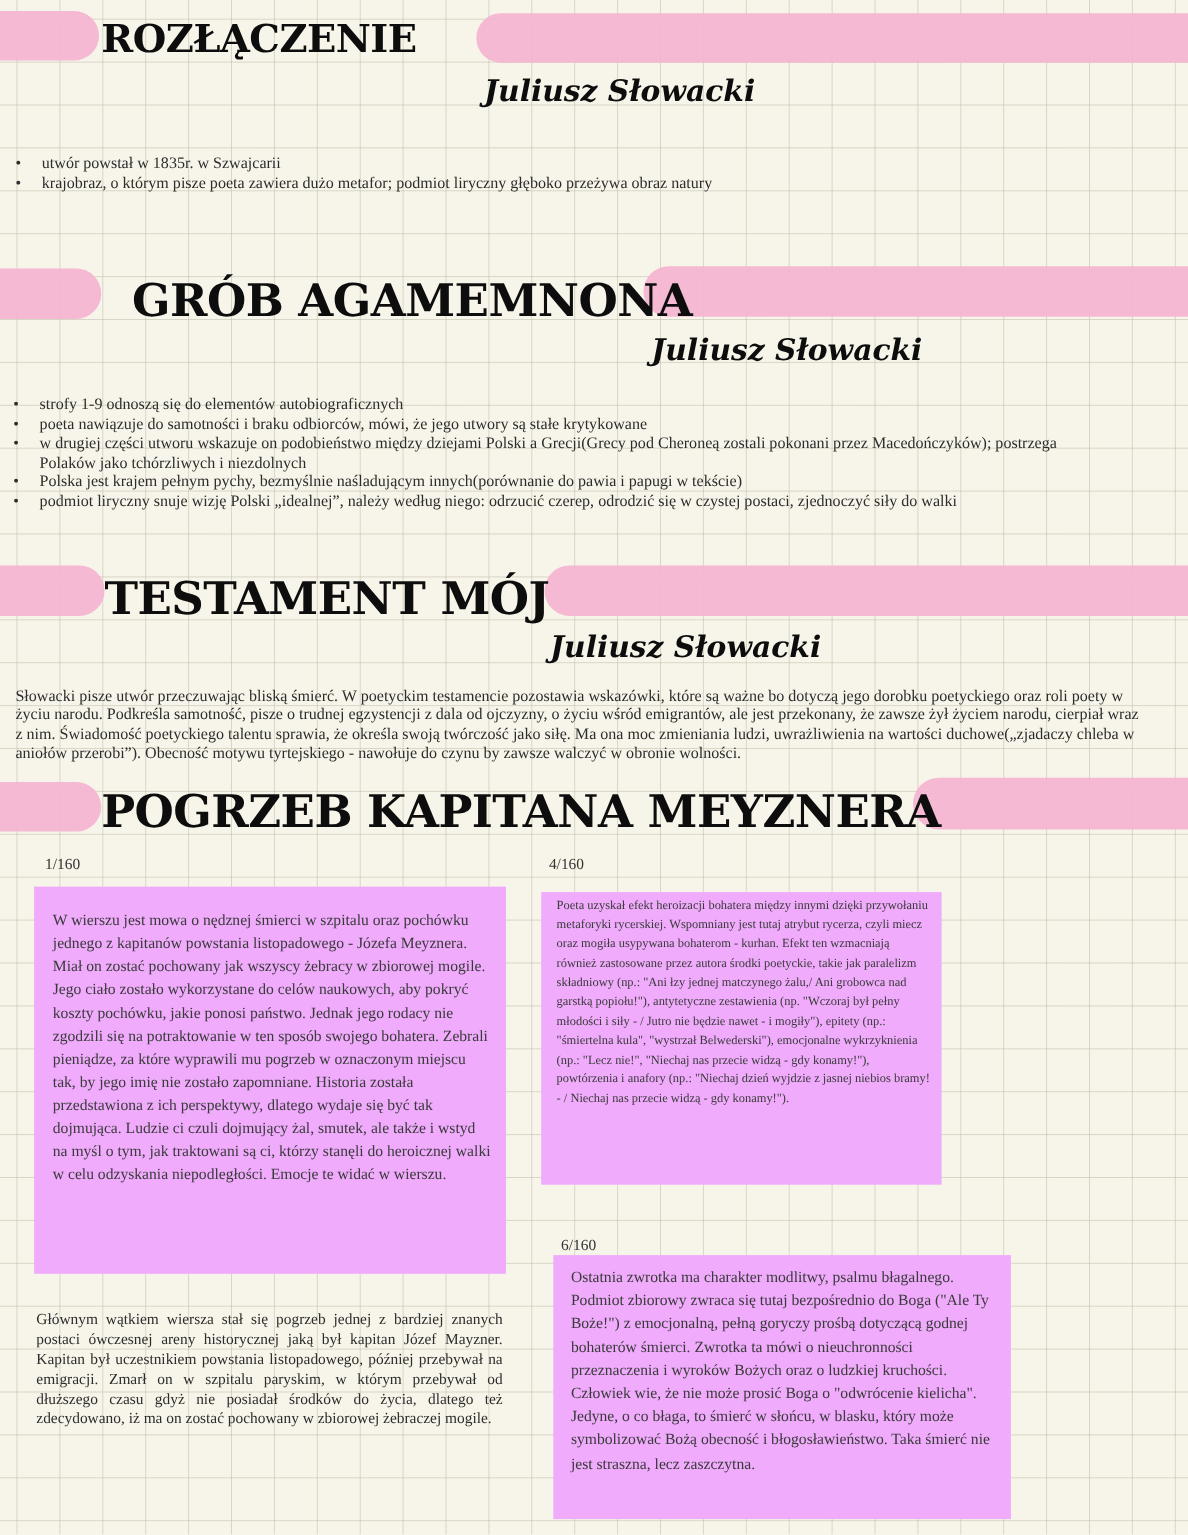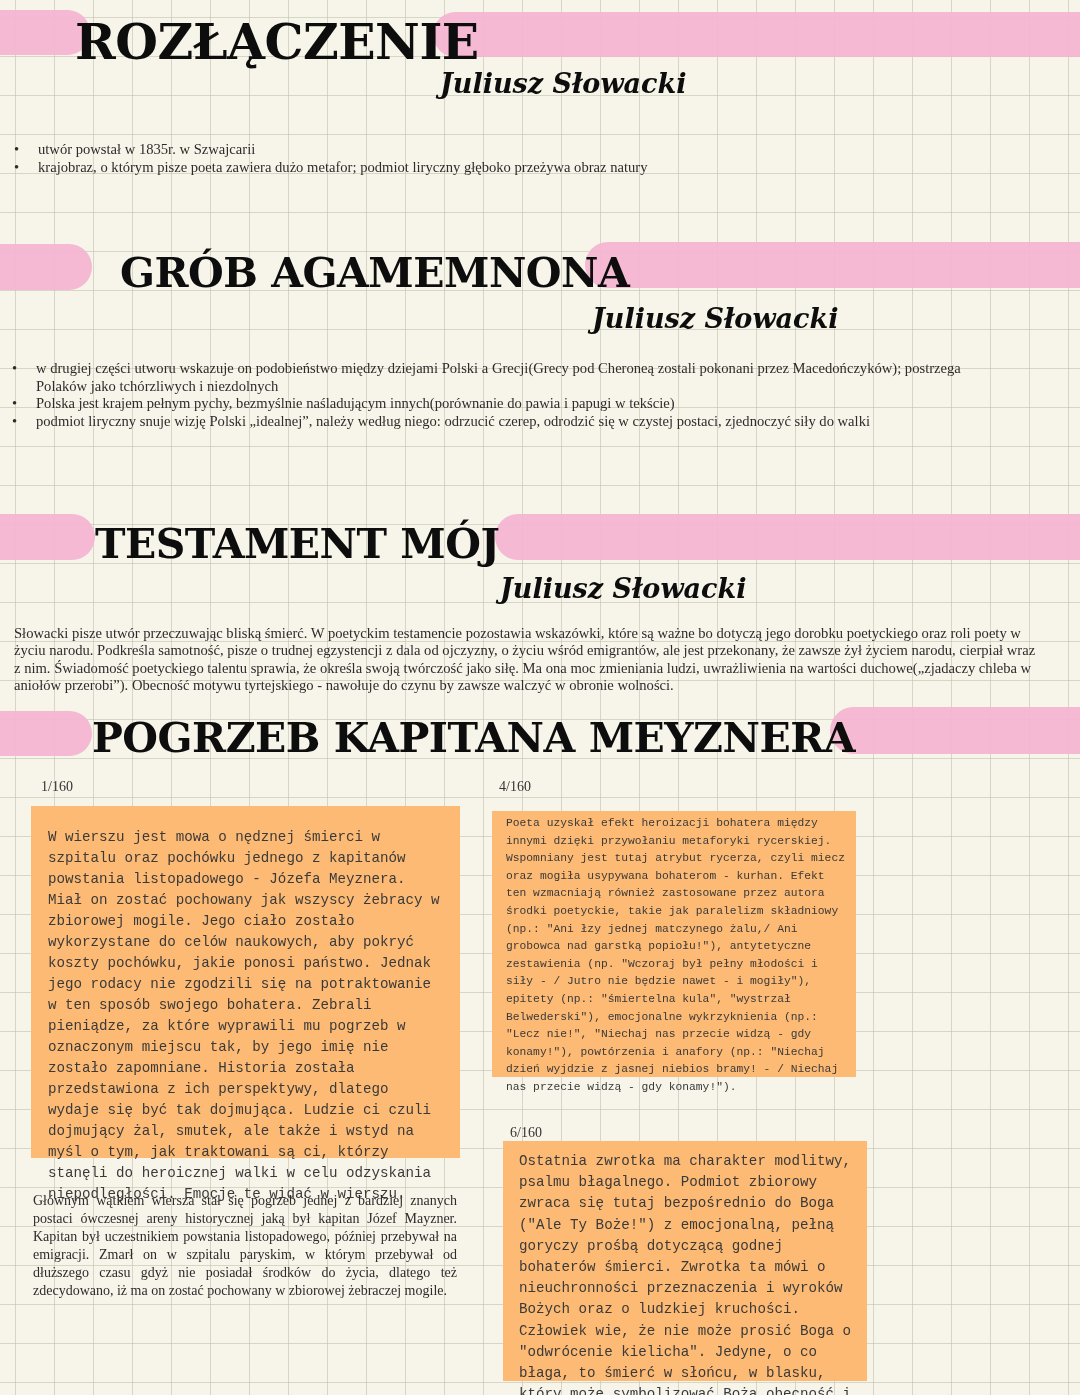--- a/index.html
+++ b/index.html
@@ -64,44 +64,46 @@
     line-height: 17.4px;
     color: #2c2c2c;
   }
   .page-label {
     position: absolute;
     font-size: 14px;
     color: #333;
   }
   .card {
     position: absolute;
-    background: #fdba74;
-    font-family: Liberation Mono, monospace;
+    background: #f0abfc;
+    font-family: Liberation Serif, serif;
     color: #3a3a3a;
   }
   .card p { margin: 0; }
   .justify { text-align: justify; }
 </style>
 </head>
 <body>
 
 <div class="bar left" style="top:10px;width:90px;height:45px;"></div>
 <div class="bar right" style="top:12px;left:433px;height:45px;"></div>
-<h1 class="title" style="left:75px;top:18px;font-size:49px;">ROZŁĄCZENIE</h1>
+<h1 class="title" style="left:92px;top:18px;font-size:35px;">ROZŁĄCZENIE</h1>
 <div class="author" style="left:440px;top:70px;">Juliusz Słowacki</div>
 <ul class="bullets" style="left:14px;top:141px;width:700px;">
   <li>utwór powstał w 1835r. w Szwajcarii</li>
   <li>krajobraz, o którym pisze poeta zawiera dużo metafor; podmiot liryczny głęboko przeżywa obraz natury</li>
 </ul>
 
 <div class="bar left" style="top:244px;width:92px;height:46px;"></div>
 <div class="bar right" style="top:242px;left:585px;height:46px;"></div>
 <h1 class="title" style="left:92px;top:253px;font-size:41px;margin-left:28px;">GRÓB AGAMEMNONA</h1>
 <div class="author" style="left:592px;top:305px;">Juliusz Słowacki</div>
 <ul class="bullets" style="left:12px;top:360px;width:960px;">
+  <li>strofy 1-9 odnoszą się do elementów autobiograficznych</li>
+  <li>poeta nawiązuje do samotności i braku odbiorców, mówi, że jego utwory są stałe krytykowane</li>
   <li>w drugiej części utworu wskazuje on podobieństwo między dziejami Polski a Grecji(Grecy pod Cheroneą zostali pokonani przez Macedończyków); postrzega Polaków jako tchórzliwych i niezdolnych</li>
   <li>Polska jest krajem pełnym pychy, bezmyślnie naśladującym innych(porównanie do pawia i papugi w tekście)</li>
   <li>podmiot liryczny snuje wizję Polski „idealnej”, należy według niego: odrzucić czerep, odrodzić się w czystej postaci, zjednoczyć siły do walki</li>
 </ul>
 
 <div class="bar left" style="top:514px;width:95px;height:46px;"></div>
 <div class="bar right" style="top:514px;left:495px;height:46px;"></div>
 <h1 class="title" style="left:95px;top:524px;font-size:41px;">TESTAMENT MÓJ</h1>
 <div class="author" style="left:500px;top:575px;">Juliusz Słowacki</div>
 <p class="para" style="left:14px;top:625px;width:1030px;">Słowacki pisze utwór przeczuwając bliską śmierć. W poetyckim testamencie pozostawia wskazówki, które są ważne bo dotyczą jego dorobku poetyckiego oraz roli poety w życiu narodu. Podkreśla samotność, pisze o trudnej egzystencji z dala od ojczyzny, o życiu wśród emigrantów, ale jest przekonany, że zawsze żył życiem narodu, cierpiał wraz z nim. Świadomość poetyckiego talentu sprawia, że określa swoją twórczość jako siłę. Ma ona moc zmieniania ludzi, uwrażliwienia na wartości duchowe(„zjadaczy chleba w aniołów przerobi”). Obecność motywu tyrtejskiego - nawołuje do czynu by zawsze walczyć w obronie wolności.</p>
@@ -116,17 +118,17 @@
 <div class="card" style="left:31px;top:806px;width:429px;height:352px;padding:21px 14px 0 17px;">
   <p style="font-size:14.2px;line-height:21px;">W wierszu jest mowa o nędznej śmierci w szpitalu oraz pochówku jednego z kapitanów powstania listopadowego - Józefa Meyznera. Miał on zostać pochowany jak wszyscy żebracy w zbiorowej mogile. Jego ciało zostało wykorzystane do celów naukowych, aby pokryć koszty pochówku, jakie ponosi państwo. Jednak jego rodacy nie zgodzili się na potraktowanie w ten sposób swojego bohatera. Zebrali pieniądze, za które wyprawili mu pogrzeb w oznaczonym miejscu tak, by jego imię nie zostało zapomniane. Historia została przedstawiona z ich perspektywy, dlatego wydaje się być tak dojmująca. Ludzie ci czuli dojmujący żal, smutek, ale także i wstyd na myśl o tym, jak traktowani są ci, którzy stanęli do heroicznej walki w celu odzyskania niepodległości. Emocje te widać w wierszu.</p>
 </div>
 
 <div class="card" style="left:492px;top:811px;width:364px;height:266px;padding:4px 10px 0 14px;">
   <p style="font-size:11.3px;line-height:17.6px;">Poeta uzyskał efekt heroizacji bohatera między innymi dzięki przywołaniu metaforyki rycerskiej. Wspomniany jest tutaj atrybut rycerza, czyli miecz oraz mogiła usypywana bohaterom - kurhan. Efekt ten wzmacniają również zastosowane przez autora środki poetyckie, takie jak paralelizm składniowy (np.: "Ani łzy jednej matczynego żalu,/ Ani grobowca nad garstką popiołu!"), antytetyczne zestawienia (np. "Wczoraj był pełny młodości i siły - / Jutro nie będzie nawet - i mogiły"), epitety (np.: "śmiertelna kula", "wystrzał Belwederski"), emocjonalne wykrzyknienia (np.: "Lecz nie!", "Niechaj nas przecie widzą - gdy konamy!"), powtórzenia i anafory (np.: "Niechaj dzień wyjdzie z jasnej niebios bramy! - / Niechaj nas przecie widzą - gdy konamy!").</p>
 </div>
 
 <div class="page-label" style="left:510px;top:1125px;">6/160</div>
 
-<div class="card" style="left:503px;top:1141px;width:364px;height:240px;padding:10px 12px 0 16px;">
+<div class="card" style="left:503px;top:1141px;width:416px;height:240px;padding:10px 12px 0 16px;">
   <p style="font-size:14.2px;line-height:21.2px;">Ostatnia zwrotka ma charakter modlitwy, psalmu błagalnego. Podmiot zbiorowy zwraca się tutaj bezpośrednio do Boga ("Ale Ty Boże!") z emocjonalną, pełną goryczy prośbą dotyczącą godnej bohaterów śmierci. Zwrotka ta mówi o nieuchronności przeznaczenia i wyroków Bożych oraz o ludzkiej kruchości. Człowiek wie, że nie może prosić Boga o "odwrócenie kielicha". Jedyne, o co błaga, to śmierć w słońcu, w blasku, który może symbolizować Bożą obecność i błogosławieństwo. Taka śmierć nie jest straszna, lecz zaszczytna.</p>
 </div>
 
 <p class="para justify" style="left:33px;top:1192px;width:424px;font-size:14px;line-height:18px;">Głównym wątkiem wiersza stał się pogrzeb jednej z bardziej znanych postaci ówczesnej areny historycznej jaką był kapitan Józef Mayzner. Kapitan był uczestnikiem powstania listopadowego, później przebywał na emigracji. Zmarł on w szpitalu paryskim, w którym przebywał od dłuższego czasu gdyż nie posiadał środków do życia, dlatego też zdecydowano, iż ma on zostać pochowany w zbiorowej żebraczej mogile.</p>
 
 </body></html>

